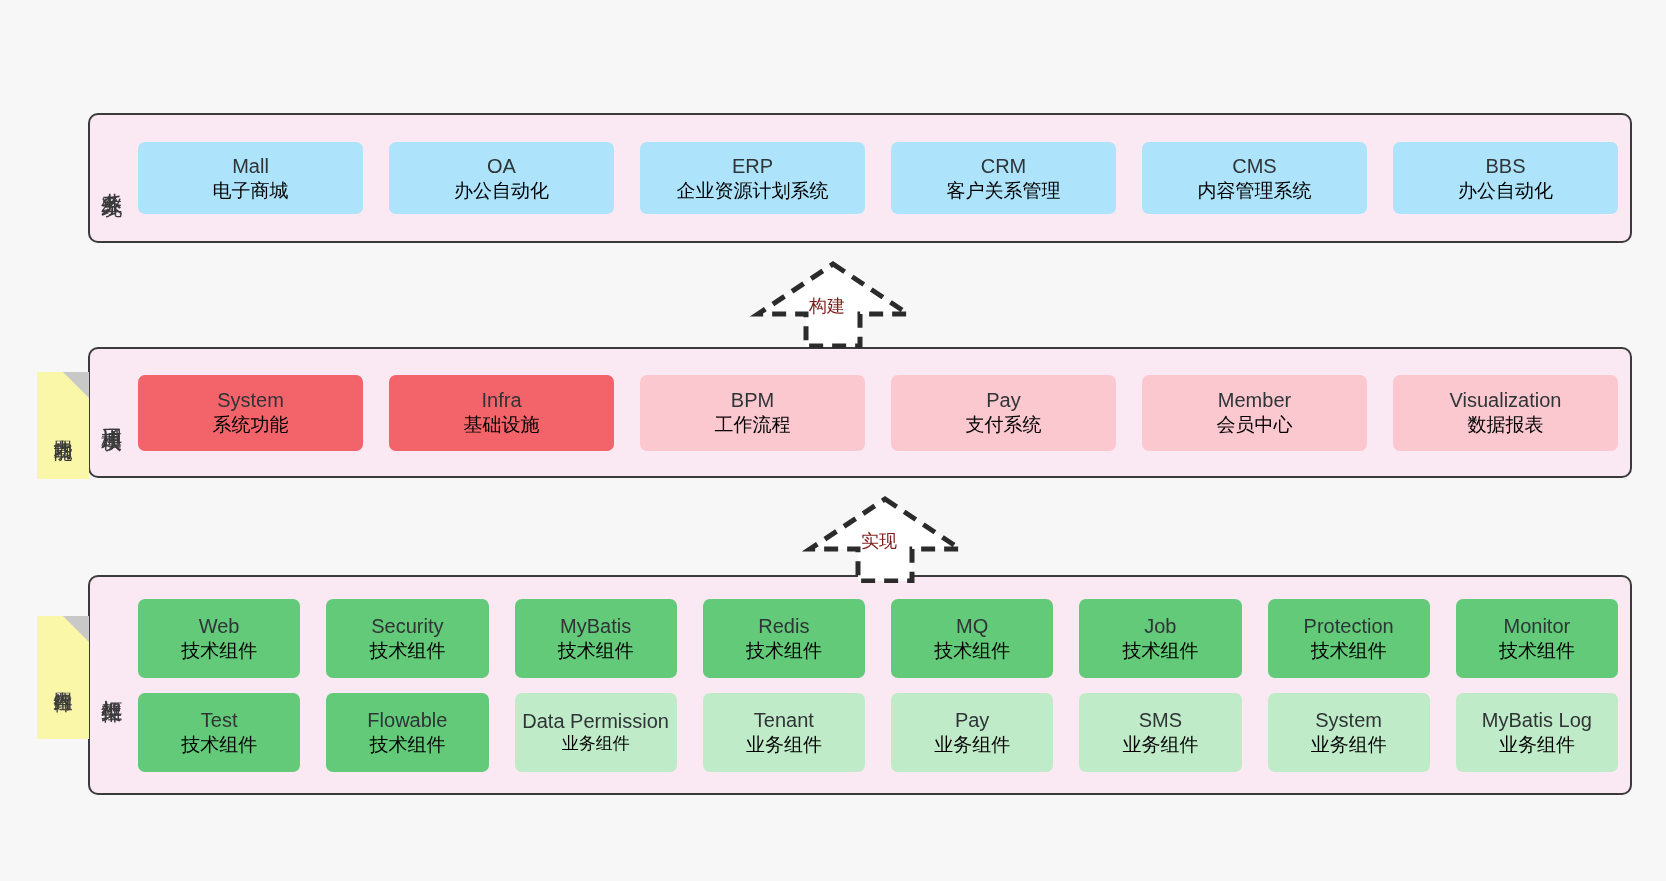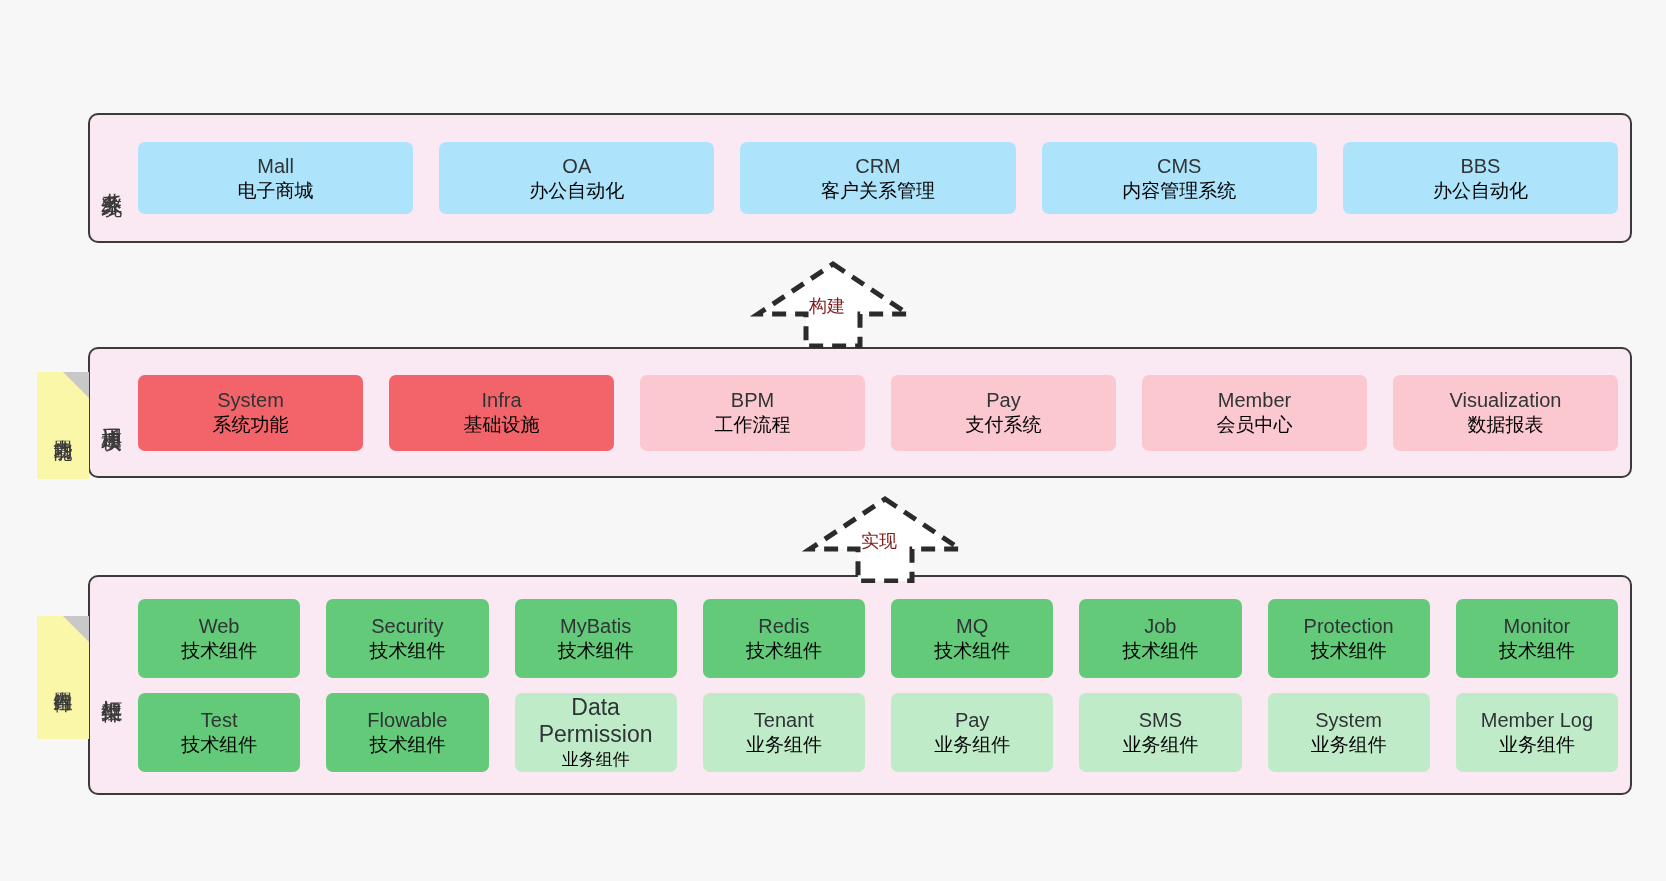--- a/index.html
+++ b/index.html
@@ -160,20 +160,24 @@
       <div class="row">
         <div class="node c-blue">
           <span class="en">Mall</span>
           <span class="cn">电子商城</span>
         </div>
         <div class="node c-blue">
           <span class="en">OA</span>
           <span class="cn">办公自动化</span>
         </div>
         <div class="node c-blue">
+          <span class="en">ERP</span>
+          <span class="cn">企业资源计划系统</span>
+        </div>
+        <div class="node c-blue">
           <span class="en">CRM</span>
           <span class="cn">客户关系管理</span>
         </div>
         <div class="node c-blue">
           <span class="en">CMS</span>
           <span class="cn">内容管理系统</span>
         </div>
         <div class="node c-blue">
           <span class="en">BBS</span>
           <span class="cn">办公自动化</span>
@@ -276,41 +280,41 @@
       <div class="row">
         <div class="node c-green">
           <span class="en">Test</span>
           <span class="cn">技术组件</span>
         </div>
         <div class="node c-green">
           <span class="en">Flowable</span>
           <span class="cn">技术组件</span>
         </div>
         <div class="node c-lgreen two-line-en">
-          <span class="en" style="font-size:23px;">Data Permission</span>
+          <span class="en" style="font-size:20px;">Data Permission</span>
           <span class="cn" style="font-size:17px;">业务组件</span>
         </div>
         <div class="node c-lgreen">
           <span class="en">Tenant</span>
           <span class="cn">业务组件</span>
         </div>
         <div class="node c-lgreen">
           <span class="en">Pay</span>
           <span class="cn">业务组件</span>
         </div>
         <div class="node c-lgreen">
           <span class="en">SMS</span>
           <span class="cn">业务组件</span>
         </div>
         <div class="node c-lgreen">
           <span class="en">System</span>
           <span class="cn">业务组件</span>
         </div>
         <div class="node c-lgreen">
-          <span class="en">Member Log</span>
+          <span class="en">MyBatis Log</span>
           <span class="cn">业务组件</span>
         </div>
       </div>
 
     </div>
   </div>
 
 </div>
 
 </body></html>

